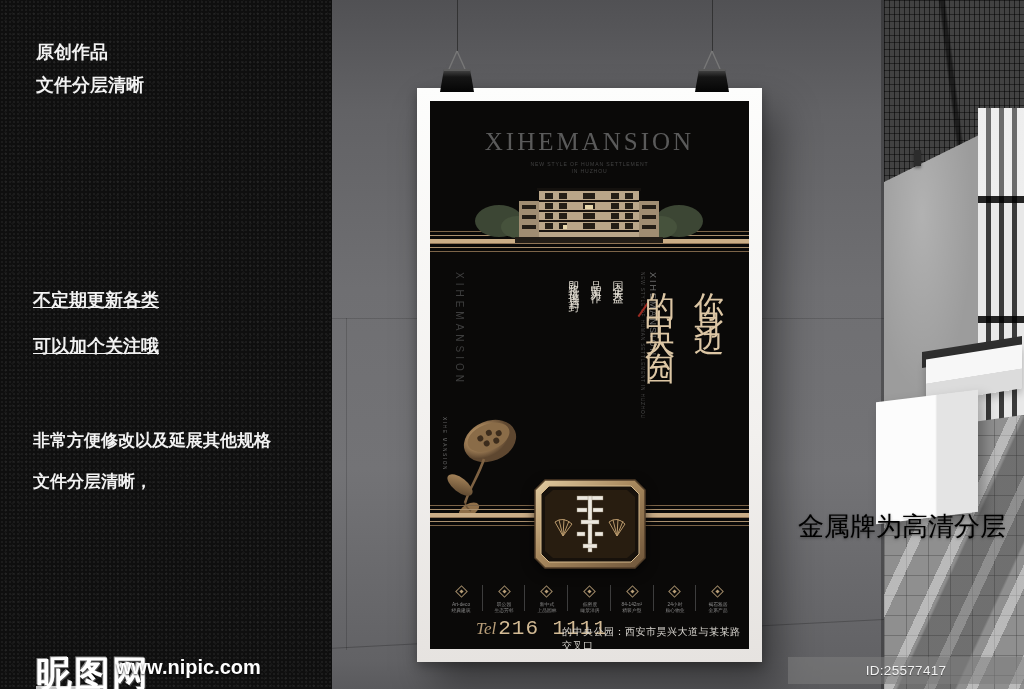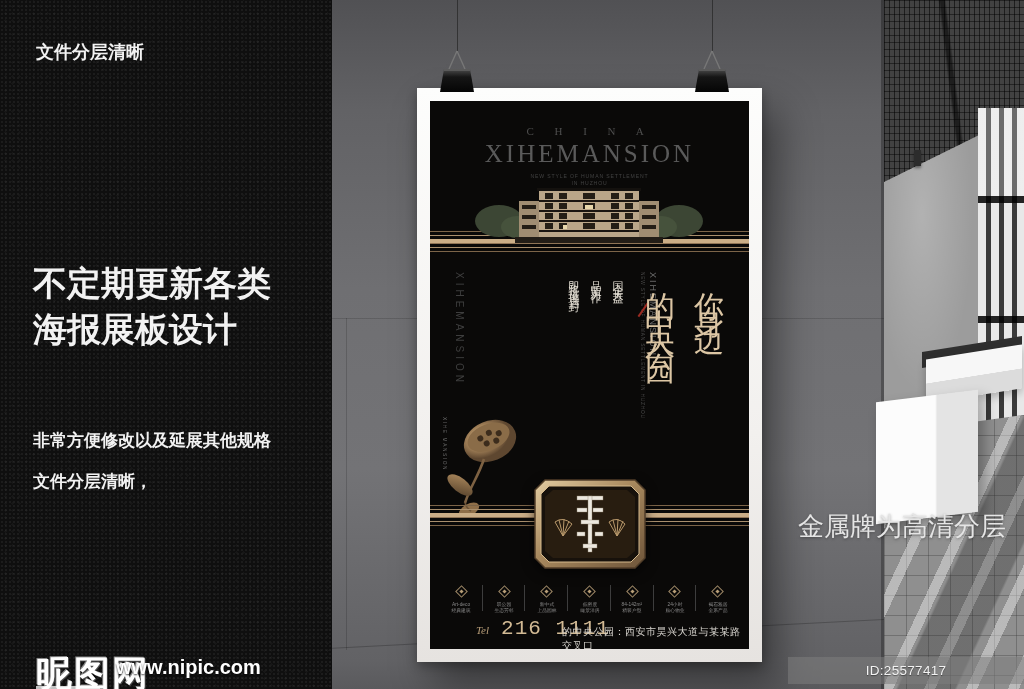--- a/index.html
+++ b/index.html
@@ -8,21 +8,21 @@
   #scene { position:relative; width:1024px; height:689px; overflow:hidden; background:#6e6e71; }
 
   
   .black-wall { position:absolute; left:0; top:0; width:332px; height:689px; background:#0f0f0f;
     background-image:
       radial-gradient(rgba(255,255,255,.055) 1px, transparent 1.3px),
       radial-gradient(rgba(255,255,255,.035) 1px, transparent 1.3px);
     background-size:4px 4px, 7px 7px; background-position:0 0, 2px 3px; z-index:2; }
   .note { position:absolute; color:#f2f2f2; font-weight:bold; }
   .note-top { left:36px; top:36px; font-size:18px; line-height:33px; }
-  .note-mid { left:33px; top:260px; font-size:34px; line-height:46px; }
+  .note-mid { left:33px; top:277px; font-size:18px; line-height:46px;text-decoration:underline; }
   .note-bottom { left:33px; top:420px; font-size:17px; line-height:41px; font-weight:600; }
 
   
   .gray-wall { position:absolute; left:332px; top:0; width:552px; height:689px;
     background:linear-gradient(180deg,#515154 0%,#626265 16%,#6f6f72 42%,#737376 68%,#626265 96%,#5a5a5d 100%); z-index:1; }
   .seam-h { position:absolute; left:0; top:318px; width:100%; height:2px;
     background:linear-gradient(180deg, rgba(0,0,0,.22), rgba(255,255,255,.06)); }
   .seam-v { position:absolute; left:14px; top:318px; width:1px; height:332px; background:rgba(0,0,0,.16); }
   .seam-floor { position:absolute; left:-4px; top:648px; width:566px; height:1px; background:rgba(0,0,0,.22);
     transform:rotate(-3deg); transform-origin:left center; }
@@ -53,21 +53,21 @@
       repeating-linear-gradient(180deg, rgba(50,50,50,.32) 0 1px, transparent 1px 20px);
     clip-path:polygon(0 7%,100% 0,100% 100%,0 100%); }
   .ph-slab { position:absolute; left:38px; top:344px; width:100px; height:16px; background:#2f2f2f; transform:skewY(-9deg); }
   .ph-bench1 { position:absolute; left:42px; top:352px; width:96px; height:44px;
     background:linear-gradient(180deg,#f7f7f7 54%,#dcdcdc 55%); transform:skewY(-9deg);
     box-shadow:0 4px 8px rgba(0,0,0,.25); }
   .ph-bench2 { position:absolute; left:-8px; top:396px; width:102px; height:122px;
     background:linear-gradient(90deg,#fcfcfc 58%,#e4e4e4 60%); transform:skewY(-7deg);
     box-shadow:6px 8px 14px rgba(0,0,0,.3); }
 
-  .right-note { position:absolute; left:798px; top:500px; z-index:30; color:#e5e5e5;
+  .right-note { position:absolute; left:798px; top:500px; z-index:30; color:#000000;
     font-size:26px; line-height:53px; font-weight:500; text-shadow:0 1px 3px rgba(0,0,0,.35); }
 
   
   .string { position:absolute; top:0; width:1px; height:52px; background:rgba(40,40,40,.75); z-index:20; }
   .clip { position:absolute; top:48px; z-index:21; }
 
   
   .poster-frame { position:absolute; left:417px; top:88px; width:345px; height:574px; z-index:10;
     background:linear-gradient(180deg,#fdfdfc 0%,#f2f0ee 60%,#e6e3e0 100%);
     box-shadow:16px 22px 38px rgba(0,0,0,.42), 0 4px 10px rgba(0,0,0,.3); }
@@ -111,21 +111,21 @@
   .feat { flex:1; position:relative; display:flex; flex-direction:column; align-items:center; }
   .feat:not(:last-child)::after { content:""; position:absolute; right:0; top:0; width:1px; height:26px; background:#3d3d3d; }
   .diamond { width:9px; height:9px; border:1px solid #a08a68; transform:rotate(45deg); margin-top:2px;
     display:flex; align-items:center; justify-content:center; }
   .diamond i { width:3px; height:3px; background:#b99f78; }
   .feat-cap { margin-top:6px; font-size:6px; line-height:7px; color:#8a8a8a; text-align:center;
     transform:scale(.8); transform-origin:top center; white-space:nowrap; }
 
   .contact { position:absolute; left:0; top:516px; width:100%; }
   .tel { position:absolute; left:46px; top:0; color:#d2ba94; }
-  .tel-label { font-family:"Liberation Serif", serif; font-style:italic; font-size:11px; margin-right:12px; color:#b79d78; }
+  .tel-label { font-family:"Liberation Serif", serif; font-style:italic; font-size:17px; margin-right:2px; color:#b79d78; }
   .tel-num { font-family:Liberation Mono, monospace; font-size:21px; letter-spacing:1px; }
   .address { position:absolute; left:132px; top:8px; font-size:10px; color:#d8d5cf; letter-spacing:.5px; }
 
   
   .wm-logo { position:absolute; left:36px; top:650px; z-index:40; color:#fff; font-weight:bold; font-size:36px;
     letter-spacing:2px; text-shadow:1px 1px 0 #4a4a4a, -1px -1px 0 #8a8a8a, 0 0 3px rgba(0,0,0,.8); }
   .wm-url { position:absolute; left:116px; top:656px; z-index:40; color:#fff; font-weight:bold; font-size:20px;
     text-shadow:0 1px 2px rgba(0,0,0,.7); }
   .wm-cut { position:absolute; left:36px; top:686px; width:64px; height:3px; background:rgba(255,255,255,.75); z-index:40; }
   .wm-id { position:absolute; left:788px; top:657px; width:236px; height:27px; z-index:40;
@@ -138,25 +138,26 @@
 <div id="scene">
 
   <div class="gray-wall">
     <div class="seam-h"></div>
     <div class="seam-v"></div>
     <div class="seam-floor"></div>
   </div>
 
   <div class="black-wall">
     <div class="note note-top">
+      <div>原创作品</div>
       <div>文件分层清晰</div>
     </div>
     <div class="note note-mid">
       <div>不定期更新各类</div>
-      <div>海报展板设计</div>
+      <div>可以加个关注哦</div>
     </div>
     <div class="note note-bottom">
       <div>非常方便修改以及延展其他规格</div>
       <div>文件分层清晰，</div>
     </div>
   </div>
 
   <div class="photo">
     <div class="ph-wall"></div>
     <div class="ph-ceiling"></div>
@@ -189,21 +190,20 @@
   <svg class="clip" style="left:693px;" width="38" height="46">
     <path d="M19 3 L11 21 M19 3 L27 21" stroke="#777" stroke-width="1.4" fill="none"></path>
     <path d="M6 21 L32 21 L36 44 L2 44 Z" fill="url(#clipg)"></path>
     <rect x="6" y="21" width="26" height="2" fill="#5a5a5a"></rect>
   </svg>
 
   <div class="poster-frame">
     <div class="poster-inner">
 
       <div class="brand">
-        <div class="brand-top serif">C H I N A</div>
         <div class="brand-name serif">XIHEMANSION</div>
         <div class="brand-sub">
           <div>NEW STYLE OF HUMAN SETTLEMENT</div>
           <div>IN HUZHOU</div>
         </div>
       </div>
 
       <svg class="building" width="232" height="62" viewBox="0 0 232 62">
         <ellipse cx="26" cy="40" rx="24" ry="16" fill="#3c4634"></ellipse>
         <ellipse cx="44" cy="46" rx="16" ry="11" fill="#46523c"></ellipse>

